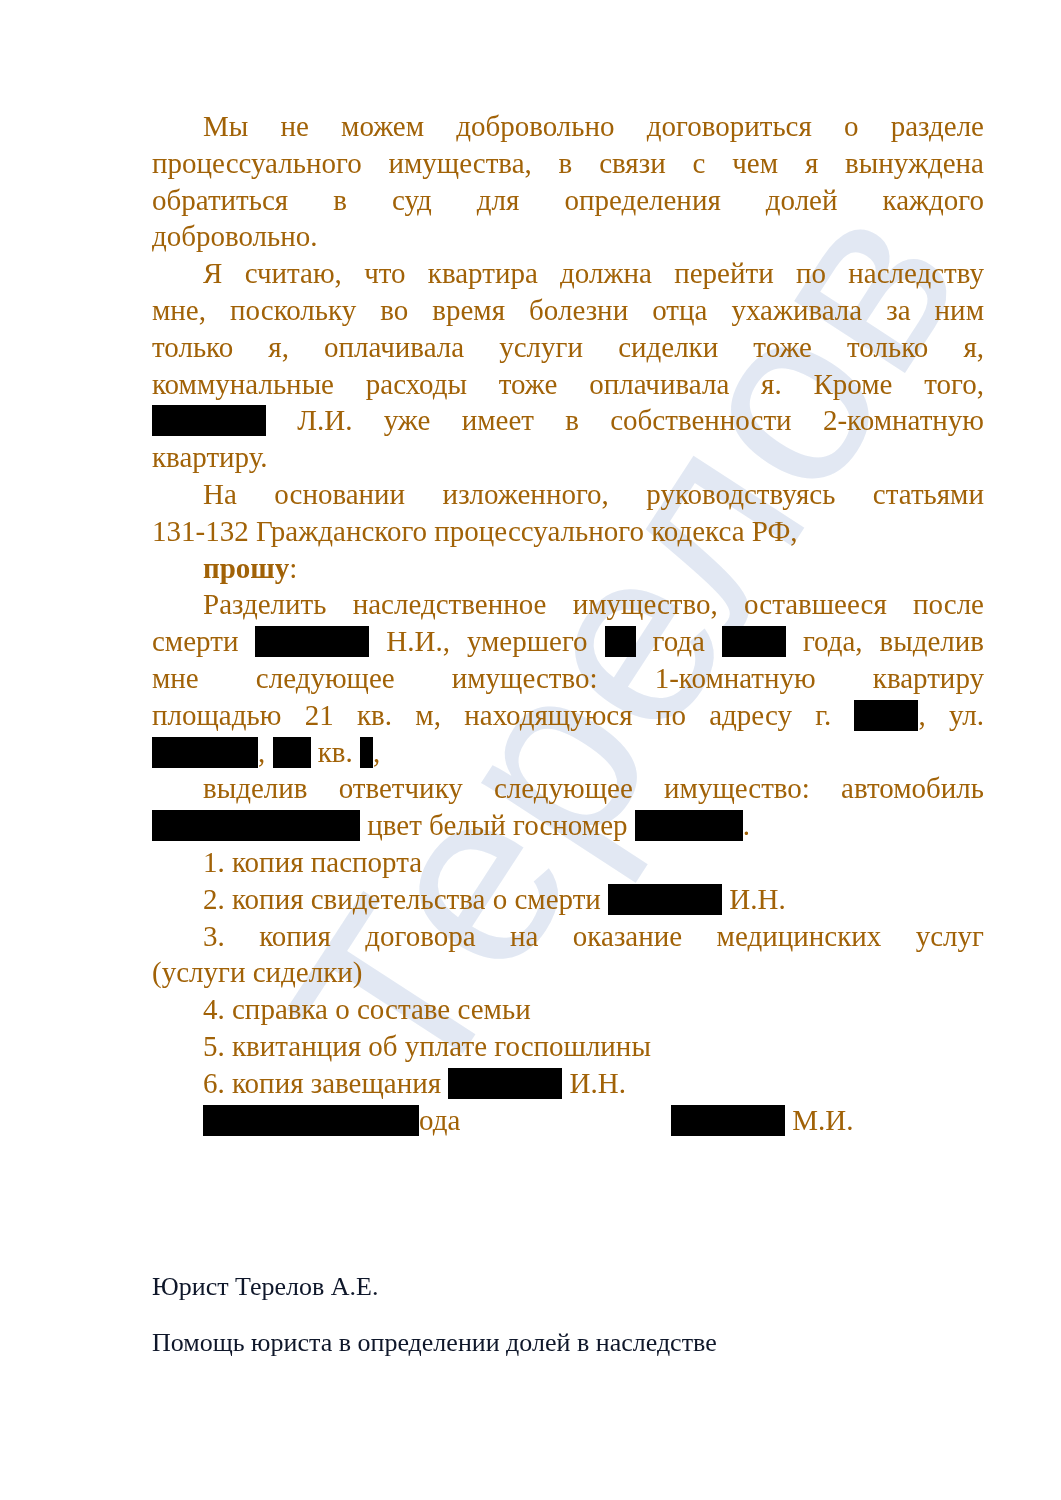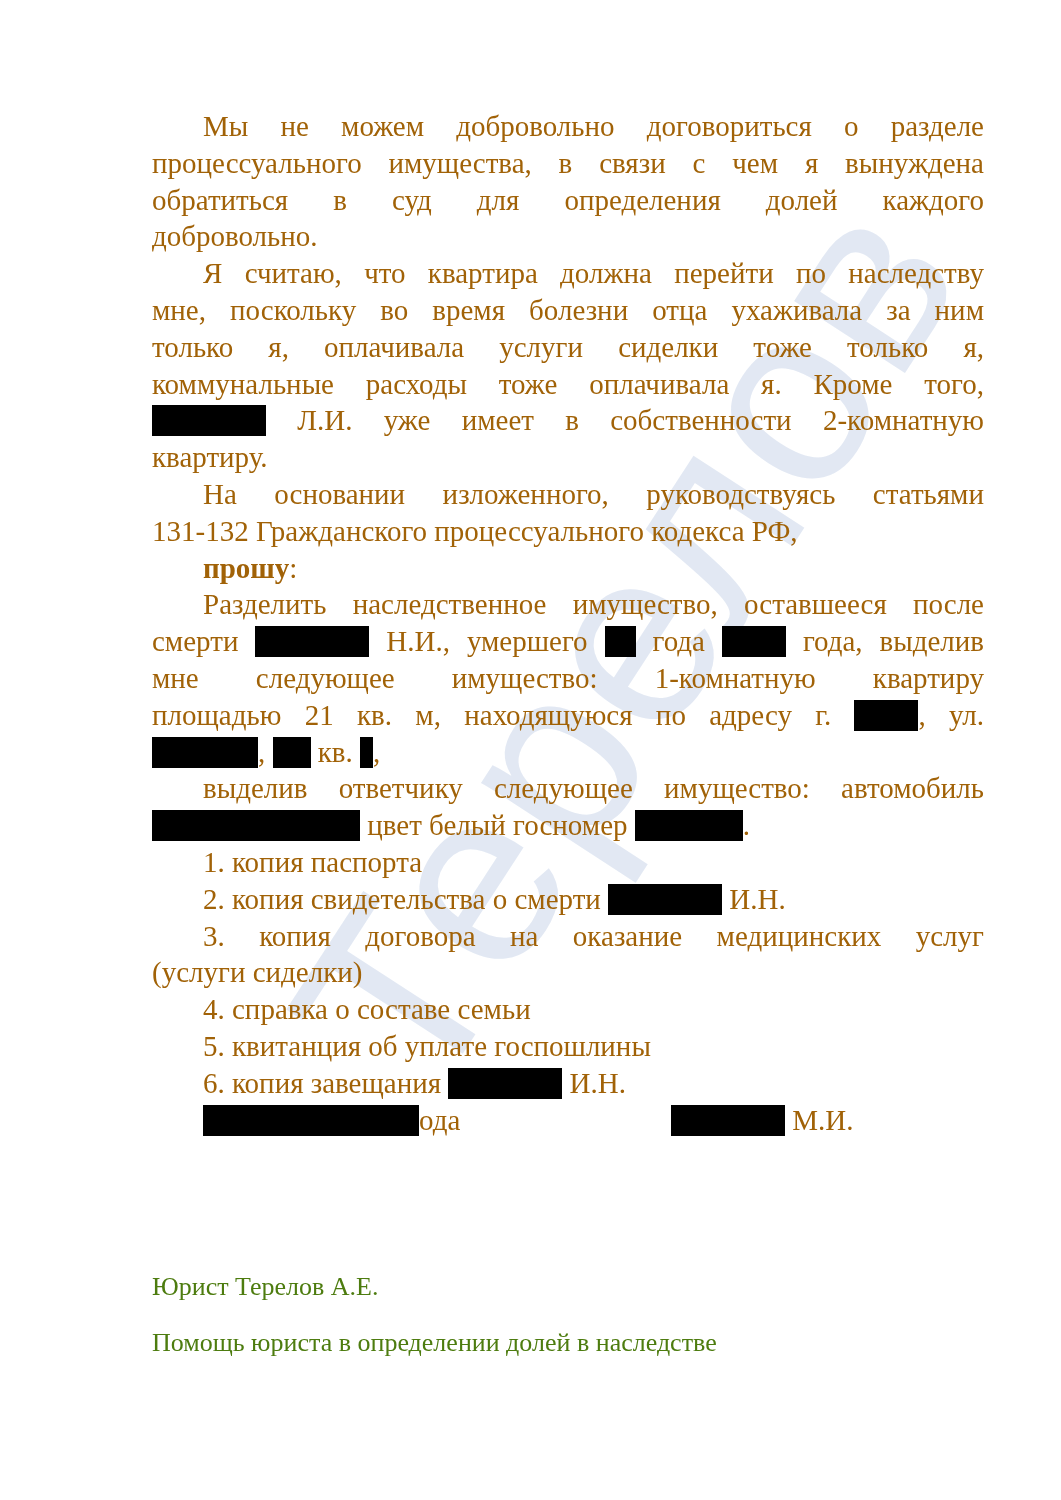--- a/index.html
+++ b/index.html
@@ -45,21 +45,21 @@
       background: #000000;
       vertical-align: -6px;
       height: 31px;
     }
     .bold { font-weight: bold; }
     .footer-text {
       position: absolute;
       left: 152px;
       font-family: "Liberation Serif", serif;
       font-size: 26px;
-      color: #4d7c0f;
+      color: #0f172a;
       z-index: 1;
       white-space: nowrap;
       text-align: right;
     }
   </style>
 </head>
 <body>
 
 <div class="page">
 

